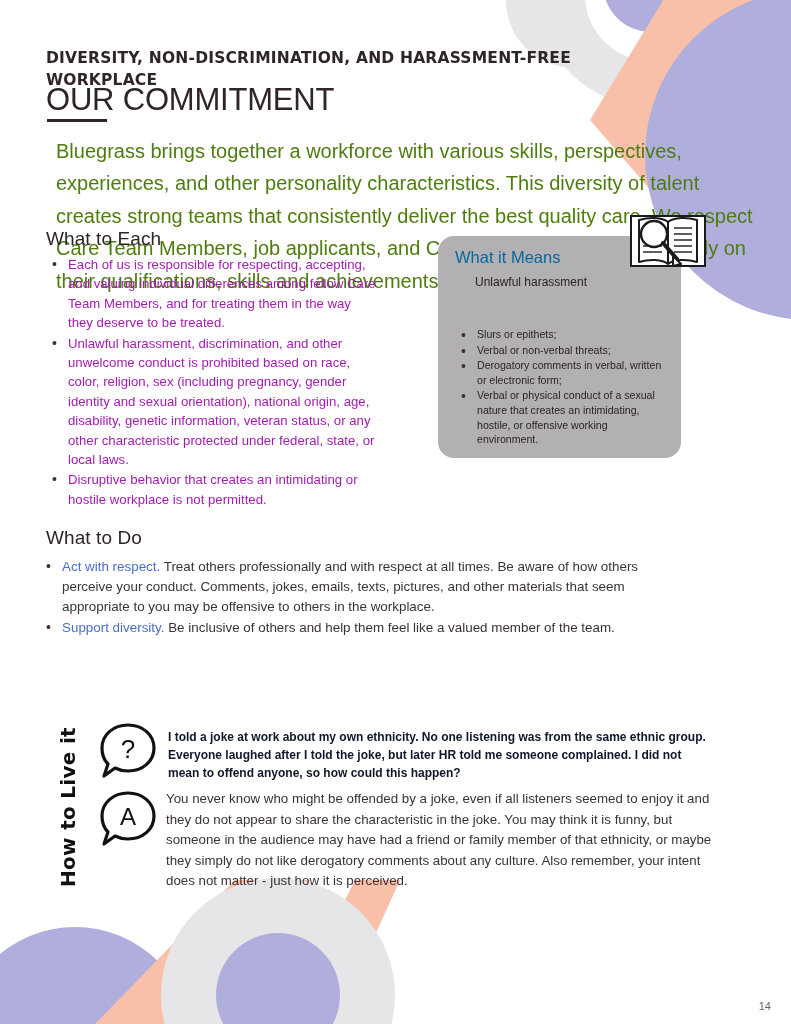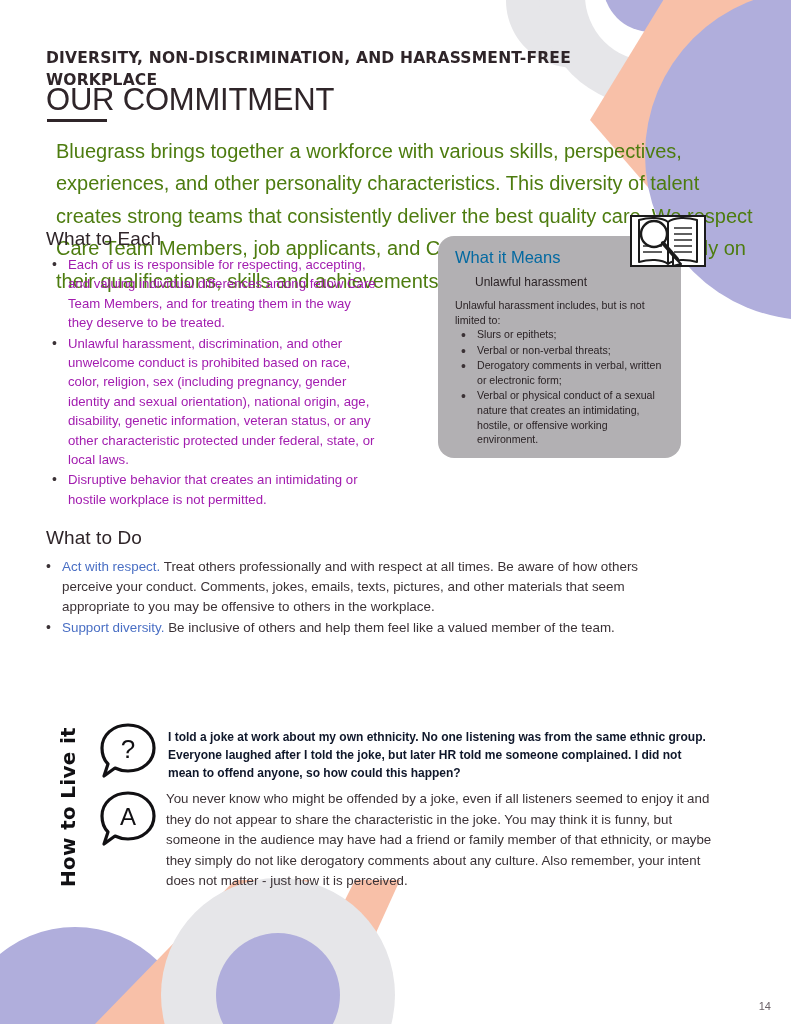--- a/index.html
+++ b/index.html
@@ -155,21 +155,20 @@
     <div class="h2 know">What to Each</div>
     <ul class="bul know-list">
       <li>Each of us is responsible for respecting, accepting, and valuing individual differences among fellow Care Team Members, and for treating them in the way they deserve to be treated.</li>
       <li>Unlawful harassment, discrimination, and other unwelcome conduct is prohibited based on race, color, religion, sex (including pregnancy, gender identity and sexual orientation), national origin, age, disability, genetic information, veteran status, or any other characteristic protected under federal, state, or local laws.</li>
       <li>Disruptive behavior that creates an intimidating or hostile workplace is not permitted.</li>
     </ul>
 
     <div class="means-box"></div>
     <div class="means-title">What it Means</div>
     <div class="means-sub">Unlawful harassment</div>
-    <div class="means-intro">Unlawful harassment includes, but is not limited to:</div>
     <ul class="bul means-list">
       <li>Slurs or epithets;</li>
       <li>Verbal or non-verbal threats;</li>
       <li>Derogatory comments in verbal, written or electronic form;</li>
       <li>Verbal or physical conduct of a sexual nature that creates an intimidating, hostile, or offensive working environment.</li>
     </ul>
 
     <svg class="book-icon" viewBox="0 0 78 62">
       <rect x="2" y="4" width="74" height="50" fill="#ffffff" stroke="#1b1b1b" stroke-width="2"></rect>
       <path d="M39 10 C33 5 20 5 10 8 L10 50 C20 47 33 47 39 52 C45 47 58 47 68 50 L68 8 C58 5 45 5 39 10 Z" fill="#ffffff" stroke="#1b1b1b" stroke-width="2" stroke-linejoin="round"></path>

